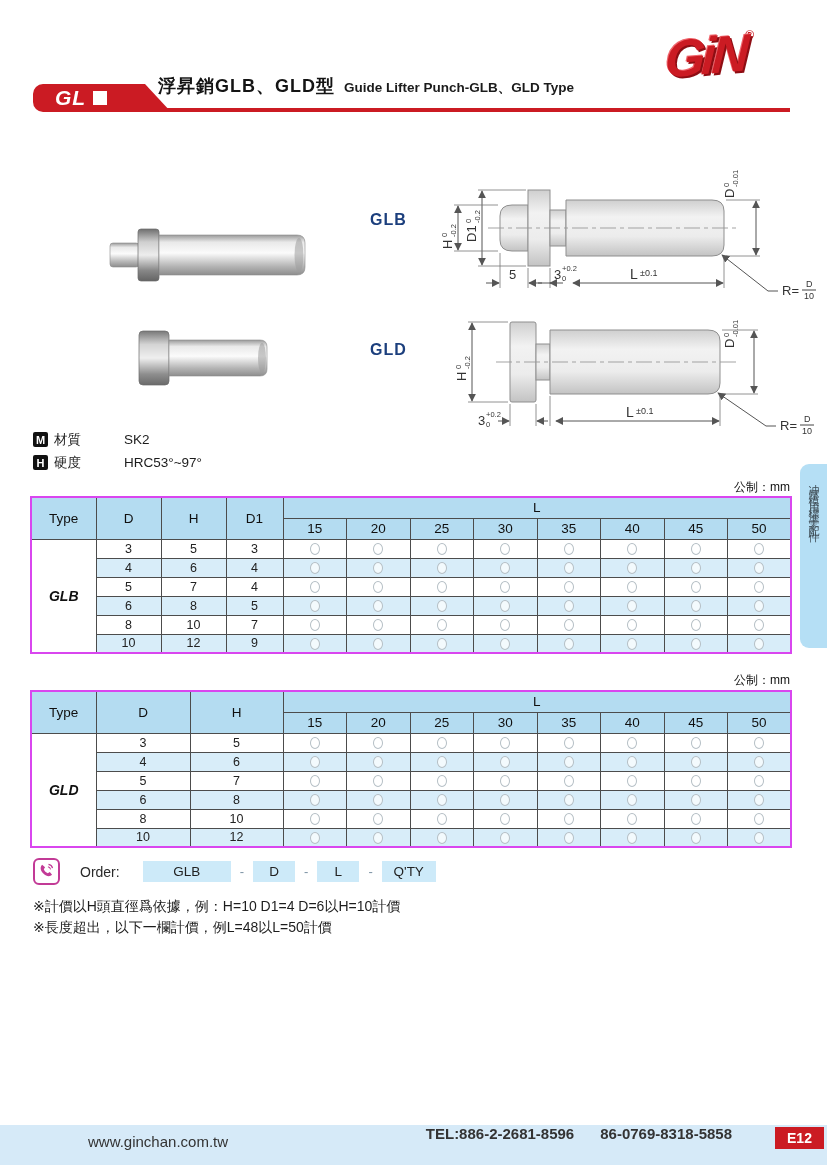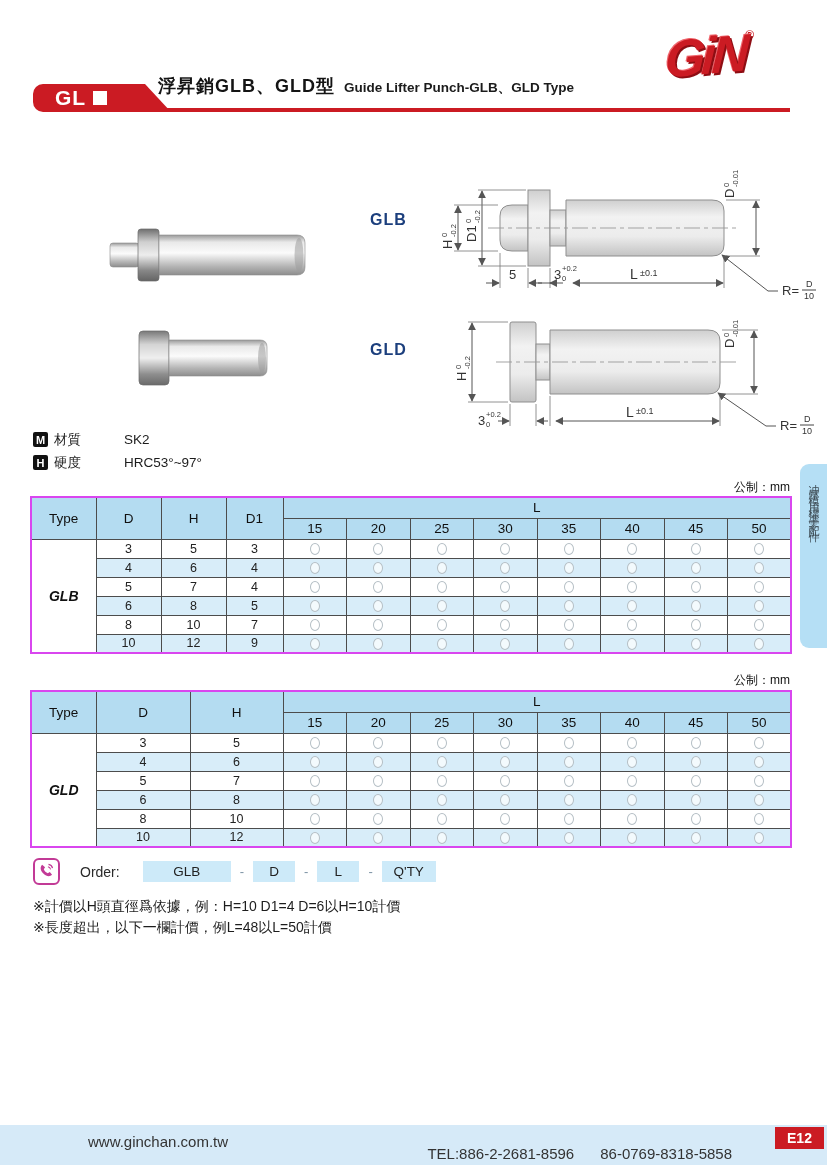--- a/index.html
+++ b/index.html
@@ -12,21 +12,21 @@
   .logo { position:absolute; left:622px; top:26px; width:175px; height:60px;
     display:flex; align-items:center; justify-content:center; }
   .logo-text { font-style:italic; font-weight:900; font-size:52px; letter-spacing:-4px;
     color:#cb1b23; transform:rotate(-5deg) skewX(-8deg);
     text-shadow:2px 2px 0 #8e0d13, -1px -1px 0 #f0666d; }
   .logo-reg { font-size:12px; font-weight:700; color:#cb1b23; align-self:flex-start; margin-top:2px; }
   .gl-tab { position:absolute; left:33px; top:84px; width:112px; height:28px; background:#cb1b23;
     border-radius:10px 0 0 10px; display:flex; align-items:center; padding-left:22px; gap:7px; }
   .gl-tab::after { content:""; position:absolute; right:-26px; top:0; width:0; height:0;
     border-bottom:28px solid #cb1b23; border-right:26px solid transparent; }
-  .gl-tab-code { color:#fff; font-weight:900; font-size:21px; letter-spacing:1px; }
+  .gl-tab-code { color:#fff; font-weight:900; font-style:italic; font-size:21px; letter-spacing:1px; }
   .gl-tab-square { width:14px; height:14px; background:#fff; display:inline-block; }
   .title-underline { position:absolute; left:138px; top:108px; width:652px; height:4px; background:#cb1b23; }
   .title-row { position:absolute; left:158px; top:74px; height:34px; display:flex; align-items:baseline; gap:9px; }
   .title-zh { font-size:18px; font-weight:600; color:#141414; letter-spacing:1px; }
   .title-en { font-size:13.5px; font-weight:700; color:#1b1b1b; }
   
   .photo { position:absolute; }
   .prod-label { position:absolute; color:#1c3f7d; font-weight:700; font-size:16px; letter-spacing:1px; }
   
   .drawing { position:absolute; }
@@ -63,21 +63,21 @@
   
   .notes { position:absolute; left:33px; top:896px; font-size:14px; color:#1d1d1d; line-height:21px; }
   
   .side-tab { position:absolute; right:0; top:464px; width:27px; height:184px; background:#b5dff5;
     border-radius:9px 0 0 9px; display:flex; justify-content:center; padding-top:11px; }
   .side-tab-text { writing-mode:vertical-rl; text-orientation:upright; font-size:11px; letter-spacing:6px;
     color:#3d4b54; }
   
   .footer { position:absolute; left:0; top:1125px; width:827px; height:40px; background:#d6eaf8; }
   .footer-site { position:absolute; left:88px; top:8px; font-size:15px; color:#333; }
-  .footer-tels { position:absolute; right:95px; top:20px; display:flex; gap:26px; font-size:15px; color:#333; }
+  .footer-tels { position:absolute; right:95px; top:0; display:flex; gap:26px; font-size:15px; color:#333;font-weight:bold; }
   .page-code { position:absolute; right:3px; top:2px; width:49px; height:22px; background:#cb1b23;
     color:#fff; font-weight:700; font-size:14px; display:flex; align-items:center; justify-content:center; }
 </style>
 </head>
 <body>
 
 <div class="logo">
   <span class="logo-text">GiN</span>
   <span class="logo-reg">®</span>
 </div>

